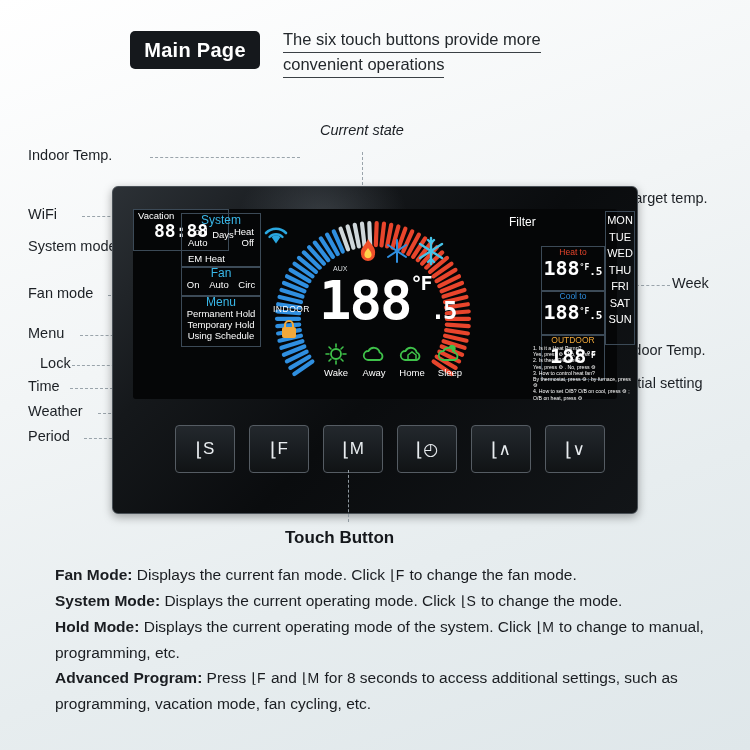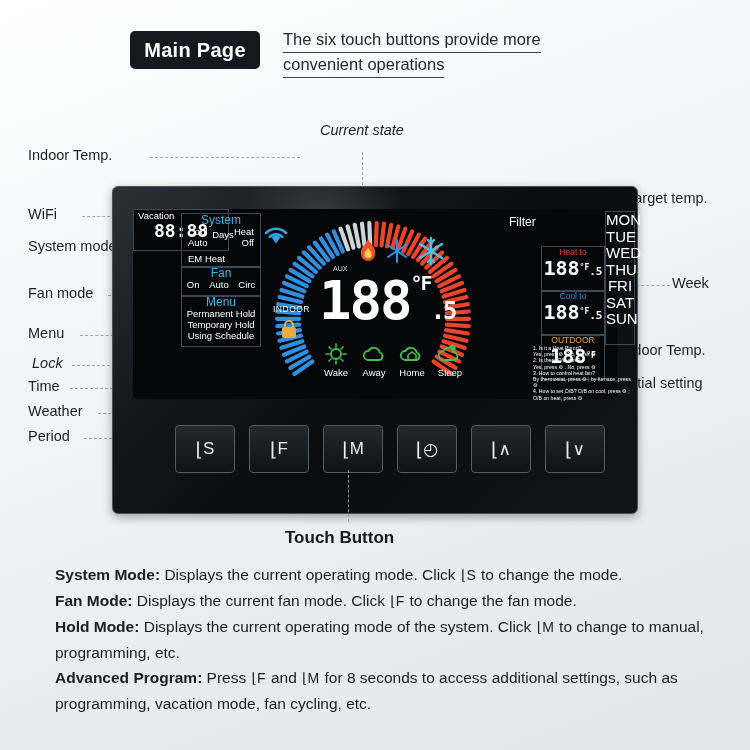--- a/index.html
+++ b/index.html
@@ -79,21 +79,21 @@
   
   #filter-label{left:376px;top:6px;color:#ffffff;font-size:12px;}
   .rbox{position:absolute;border:1px solid #3c4a57;width:62px;margin-top:35px;}
   #heatto-box{left:408px;top:2px;height:44px;}
   #coolto-box{left:408px;top:46px;height:44px;}
   #outdoor-box{left:408px;top:90px;height:44px;}
   .rcap{font-size:8.5px;text-align:center;line-height:10px;}
   .rval{font-family:"DejaVu Sans Mono",monospace;font-weight:bold;font-size:20px;color:#ffffff;text-align:center;line-height:22px;}
 
   #week-box{left:472px;top:2px;width:28px;height:132px;border:1px solid #3c4a57;}
-  .daytxt{color:#ffffff;font-size:15px;text-align:center;line-height:16.5px;}
+  .daytxt{color:#ffffff;font-size:11px;text-align:center;line-height:16.5px;}
 
   #help-box{left:400px;top:136px;width:100px;height:52px;color:#ffffff;font-size:5.2px;line-height:6.2px;}
 
   
   .tbtn{
     position:absolute;top:238px;width:58px;height:46px;
     border:1px solid #555c63;border-radius:4px;
     background:linear-gradient(180deg,#23282d,#101315);
     display:flex;align-items:center;justify-content:center;
     color:#e9edf0;font-size:17px;
@@ -123,21 +123,21 @@
 
 <div class="abs lbl" style="left:28px;top:238px;">System mode</div>
 <div class="abs lead" style="left:132px;top:248px;width:42px;"></div>
 
 <div class="abs lbl" style="left:28px;top:285px;">Fan mode</div>
 <div class="abs lead" style="left:108px;top:295px;width:62px;"></div>
 
 <div class="abs lbl" style="left:28px;top:325px;">Menu</div>
 <div class="abs lead" style="left:80px;top:335px;width:90px;"></div>
 
-<div class="abs lbl" style="left:32px;top:355px;font-style:italic;">Lock</div>
+<div class="abs lbl" style="left:40px;top:355px;">Lock</div>
 <div class="abs lead" style="left:72px;top:365px;width:192px;"></div>
 
 <div class="abs lbl" style="left:28px;top:378px;">Time</div>
 <div class="abs lead" style="left:70px;top:388px;width:88px;"></div>
 
 <div class="abs lbl" style="left:28px;top:403px;">Weather</div>
 <div class="abs lead" style="left:98px;top:413px;width:215px;"></div>
 
 <div class="abs lbl" style="left:28px;top:428px;">Period</div>
 <div class="abs lead" style="left:84px;top:438px;width:232px;"></div>
@@ -388,26 +388,26 @@
       <span>∨</span>
   </div>
 
 </div>
 
 <div class="abs" style="left:348px;top:470px;width:0;height:52px;border-left:1px dashed #8e989f;"></div>
 <div class="abs" id="touch-caption">Touch Button</div>
 
 <div class="abs" id="desc">
   <div>
+    <b>Fan Mode:</b>
+    <span>Displays the current fan mode. Click </span><span class="kbtn">⌊<span>F</span></span><span> to change the fan mode.</span>
+  </div>
+  <div>
     <b>System Mode:</b>
     <span>Displays the current operating mode. Click </span><span class="kbtn">⌊<span>S</span></span><span> to change the mode.</span>
-  </div>
-  <div>
-    <b>Fan Mode:</b>
-    <span>Displays the current fan mode. Click </span><span class="kbtn">⌊<span>F</span></span><span> to change the fan mode.</span>
   </div>
   <div>
     <b>Hold Mode:</b>
     <span>Displays the current operating mode of the system. Click </span><span class="kbtn">⌊<span>M</span></span><span> to change to manual, programming, etc.</span>
   </div>
   <div>
     <b>Advanced Program:</b>
     <span>Press </span><span class="kbtn">⌊<span>F</span></span><span> and </span><span class="kbtn">⌊<span>M</span></span><span> for 8 seconds to access additional settings, such as programming, vacation mode, fan cycling, etc.</span>
   </div>
 </div>

